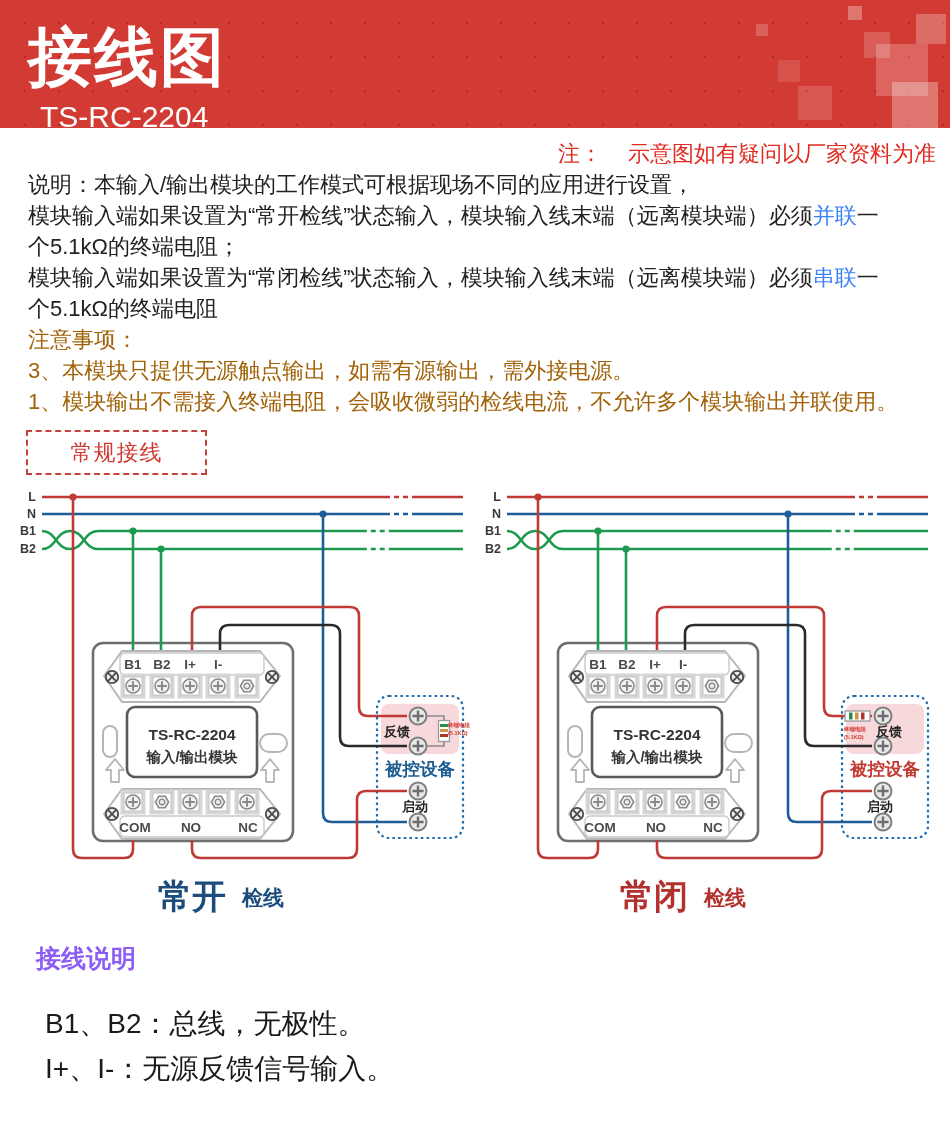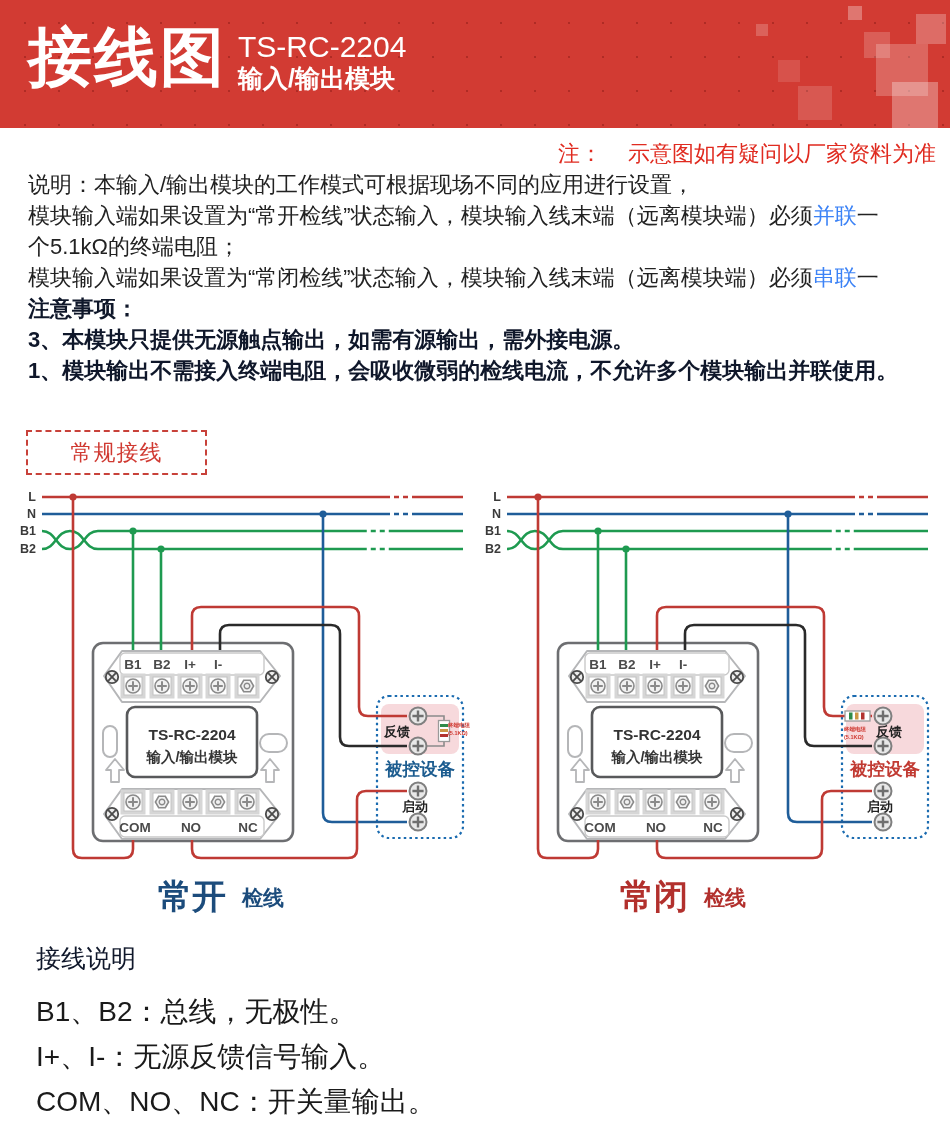--- a/index.html
+++ b/index.html
@@ -2,40 +2,40 @@
 <html><head>
 <meta charset="utf-8">
 <style>
   html,body{margin:0;padding:0;background:#fff;}
   .page{position:relative;width:950px;height:1145px;background:#fff;overflow:hidden;
         font-family:"Liberation Sans","DejaVu Sans",sans-serif;}
   
   .hdr{position:absolute;left:0;top:0;width:950px;height:128px;background:#d23b33;
        background-image:radial-gradient(rgba(120,16,12,.38) 1.3px,rgba(0,0,0,0) 1.5px);
        background-size:34px 34px;background-position:8px 6px;}
-  .hdr-inner{position:absolute;left:28px;top:22px;display:flex;align-items:flex-start;}
+  .hdr-inner{position:absolute;left:28px;top:22px;display:flex;align-items:flex-start;flex-direction:column;}
   .hdr-title{color:#fff;font-size:64px;font-weight:800;line-height:70px;letter-spacing:2px;}
   .hdr-sub{margin-left:12px;padding-top:8px;color:#fff;}
   .hdr-model{font-size:30px;font-weight:500;line-height:33px;}
   .hdr-type{font-size:25px;font-weight:700;line-height:30px;}
   .deco{position:absolute;background:#fff;}
   
   .notes{position:absolute;left:28px;top:138px;width:908px;font-size:22px;line-height:31px;color:#222;font-weight:500;}
   .note-red{color:#e02b20;text-align:right;}
   .note-gap{display:inline-block;width:26px;}
   .hl{color:#3b82f6;}
-  .warn{font-weight:700;color:#0f172a;}
+  .warn{font-weight:400;color:#a16207;}
   
   .sec-box{position:absolute;left:26px;top:430px;width:177px;height:41px;border:2px dashed #c8413a;
            display:flex;align-items:center;justify-content:center;}
   .sec-box span{color:#d03a32;font-size:22px;font-weight:400;letter-spacing:1px;}
   
   .legend{position:absolute;left:36px;top:942px;}
-  .legend-title{color:#0f172a;font-size:25px;font-weight:400;margin-bottom:14px;}
-  .legend-item{color:#1a1a1a;font-size:28px;font-weight:500;line-height:45px;}
+  .legend-title{color:#8b5cf6;font-size:25px;font-weight:700;margin-bottom:26px;}
+  .legend-item{color:#1a1a1a;font-size:28px;font-weight:500;line-height:45px;margin-left:9px;}
   svg text{font-family:"Liberation Sans","DejaVu Sans",sans-serif;}
 </style>
 </head>
 <body>
 
 <div class="page">
 
   <div class="hdr">
     <div class="deco" style="right:60px;top:32px;width:26px;height:26px;opacity:.18"></div>
     <div class="deco" style="right:22px;top:44px;width:52px;height:52px;opacity:.22"></div>
@@ -55,20 +55,21 @@
   </div>
 
   <div class="notes">
     <div class="note-red">
       <span>注：</span><span class="note-gap"></span><span>示意图如有疑问以厂家资料为准</span>
     </div>
     <div>说明：本输入/输出模块的工作模式可根据现场不同的应用进行设置，</div>
     <div><span>模块输入端如果设置为“常开检线”状态输入，模块输入线末端（远离模块端）必须</span><span class="hl">并联</span><span>一</span></div>
     <div>个5.1kΩ的终端电阻；</div>
     <div><span>模块输入端如果设置为“常闭检线”状态输入，模块输入线末端（远离模块端）必须</span><span class="hl">串联</span><span>一</span></div>
+    <div>个5.1kΩ的终端电阻</div>
     <div class="warn">注意事项：</div>
     <div class="warn">3、本模块只提供无源触点输出，如需有源输出，需外接电源。</div>
     <div class="warn">1、模块输出不需接入终端电阻，会吸收微弱的检线电流，不允许多个模块输出并联使用。</div>
   </div>
 
   <div class="sec-box">
     <span>常规接线</span>
   </div>
 
   <svg style="position:absolute;left:0;top:0" width="950" height="940" viewBox="0 0 950 940">
@@ -233,16 +234,15 @@
         <text x="155" y="908" font-size="34">常闭</text>
         <text x="239" y="905" font-size="21">检线</text>
       </g>
     </g>
   </svg>
 
   <div class="legend">
     <div class="legend-title">接线说明</div>
     <div class="legend-item">B1、B2：总线，无极性。</div>
     <div class="legend-item">I+、I-：无源反馈信号输入。</div>
-    <div class="legend-item">COM、NO、NC：开关量输出。</div>
   </div>
 
 </div>
 
 </body></html>

